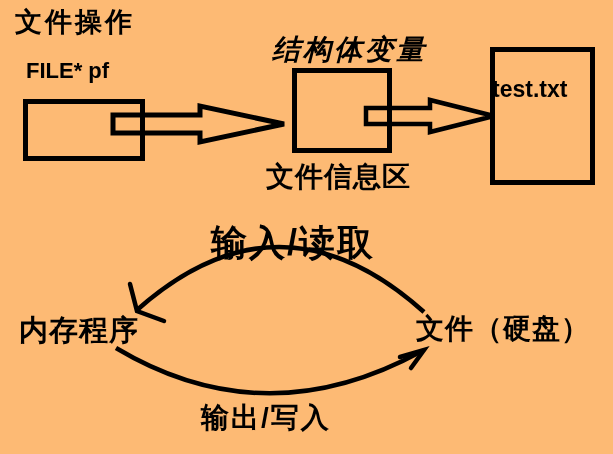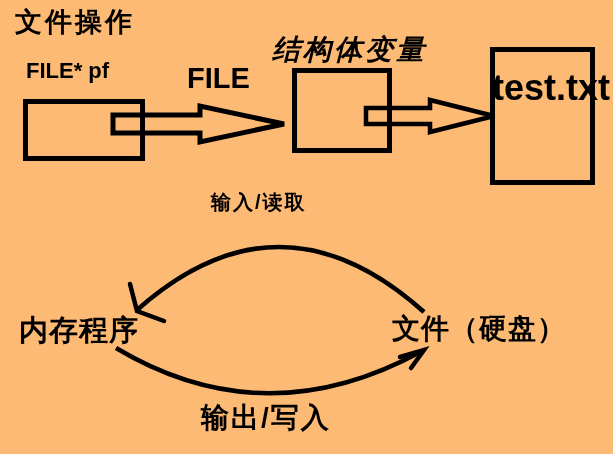--- a/index.html
+++ b/index.html
@@ -29,43 +29,43 @@
     color: #000000;
     font-weight: 700;
     line-height: 1;
     white-space: nowrap;
   }
   .lbl-title        { left: 15px;  top: 9px;   font-size: 27px; letter-spacing: 3px; }
   .lbl-file-pointer { left: 26px;  top: 60px;  font-size: 22px; }
   .lbl-file-type    { left: 187px; top: 64px;  font-size: 29px; }
   .lbl-struct-var   { left: 272px; top: 36px;  font-size: 28px; letter-spacing: 3px; font-style: italic; }
   .lbl-file-info    { left: 266px; top: 163px; font-size: 28px; letter-spacing: 1px; }
-  .lbl-file-name    { left: 492px; top: 70px;  font-size: 36px; z-index: 3; }
-  .lbl-input-read   { left: 211px; top: 192px; font-size: 20px; letter-spacing: 2px; }
+  .lbl-file-name    { left: 492px; top: 78px;  font-size: 23px; z-index: 3; }
+  .lbl-input-read   { left: 211px; top: 225px; font-size: 36px; letter-spacing: 2px; }
   .lbl-memory       { left: 19px;  top: 316px; font-size: 29px; letter-spacing: 1px; }
-  .lbl-disk-file    { left: 392px; top: 315px; font-size: 28px; letter-spacing: 1px; }
+  .lbl-disk-file    { left: 416px; top: 315px; font-size: 28px; letter-spacing: 1px; }
   .lbl-output-write { left: 201px; top: 404px; font-size: 28px; letter-spacing: 2px; }
   .ink {
     stroke: #000000;
     fill: none;
   }
 </style>
 </head>
 <body>
 
 <div class="canvas">
 
   <div class="lbl lbl-title">文件操作</div>
 
   <div class="lbl lbl-file-pointer">FILE* pf</div>
 
-  <div class="lbl lbl-file-type">FILE</div>
 
   <div class="lbl lbl-struct-var">结构体变量</div>
 
+  <div class="lbl lbl-file-info">文件信息区</div>
 
   <div class="lbl lbl-file-name">test.txt</div>
 
   <div class="lbl lbl-input-read">输入/读取</div>
 
   <div class="lbl lbl-memory">内存程序</div>
 
   <div class="lbl lbl-disk-file">文件（硬盘）</div>
 
   <div class="lbl lbl-output-write">输出/写入</div>

